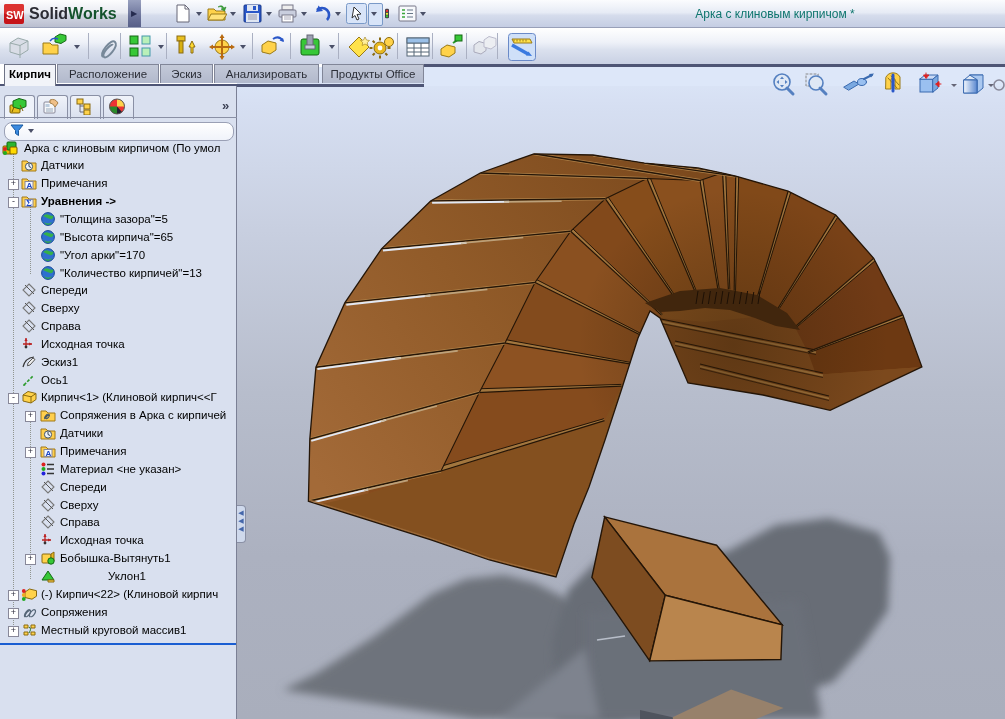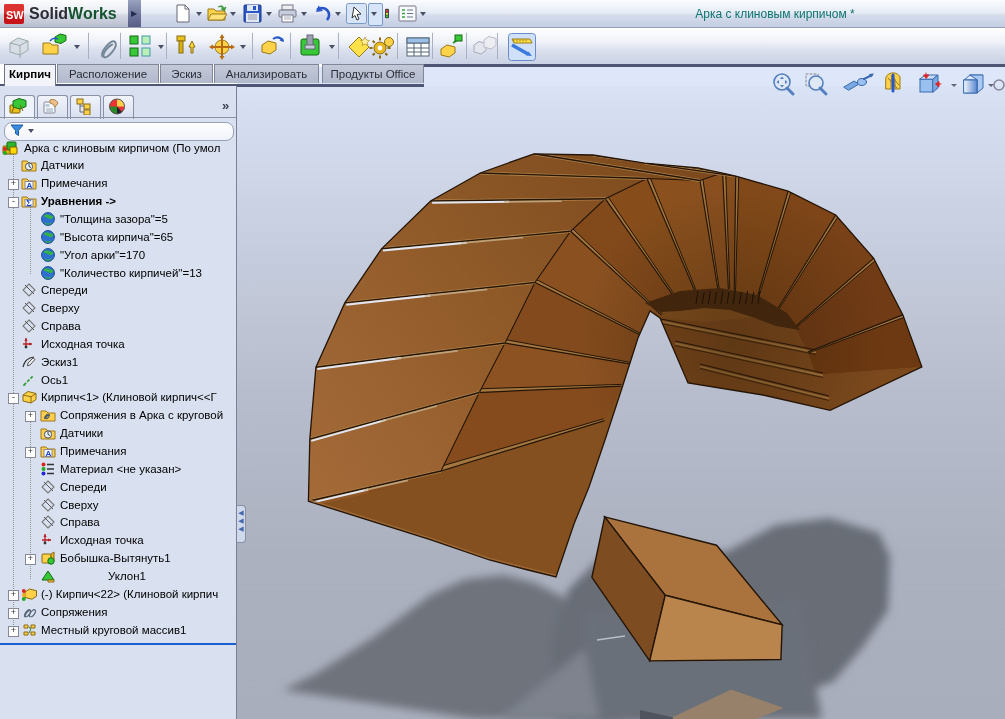--- a/index.html
+++ b/index.html
@@ -533,21 +533,21 @@
           <path d="M10,7.8 V14" stroke="#8a6a10"></path>
         </svg>
         <div class="txt" style="left:41px;">Кирпич&lt;1&gt;  (Клиновой кирпич&lt;&lt;Г</div>
       </div>
 <div class="trow" style="left:0;top:321.2px;width:237px;">
         <div class="ebox" style="left:25px;">+</div>
         <svg class="ticon" style="left:40px;" viewBox="0 0 16 16">
           <path d="M1,4 h5 l2,2 h7 v8 h-14 z" fill="#ffcf4d" stroke="#a07818"></path>
           <path d="M5,12 c-1.5,-1.5 2.5,-6 4,-4.5 c1.5,1.5 -2,5 -3,4 c-1,-1 2,-4 3,-3" fill="none" stroke="#456" stroke-width="1.1"></path>
         </svg>
-        <div class="txt" style="left:60px;">Сопряжения в Арка с круговой</div>
+        <div class="txt" style="left:60px;">Сопряжения в Арка с кирпичей</div>
       </div>
 <div class="trow" style="left:0;top:339.1px;width:237px;">
         <svg class="ticon" style="left:40px;" viewBox="0 0 16 16">
           <path d="M1,4 h5 l2,2 h7 v8 h-14 z" fill="#ffcf4d" stroke="#a07818"></path>
           <circle cx="8" cy="9.5" r="3.6" fill="#eef3fa" stroke="#456"></circle>
           <path d="M8,9.5 L8,6.7 M8,9.5 L10,10.5" stroke="#345" stroke-width="1"></path>
         </svg>
         <div class="txt" style="left:60px;">Датчики</div>
       </div>
 <div class="trow" style="left:0;top:357.0px;width:237px;">

